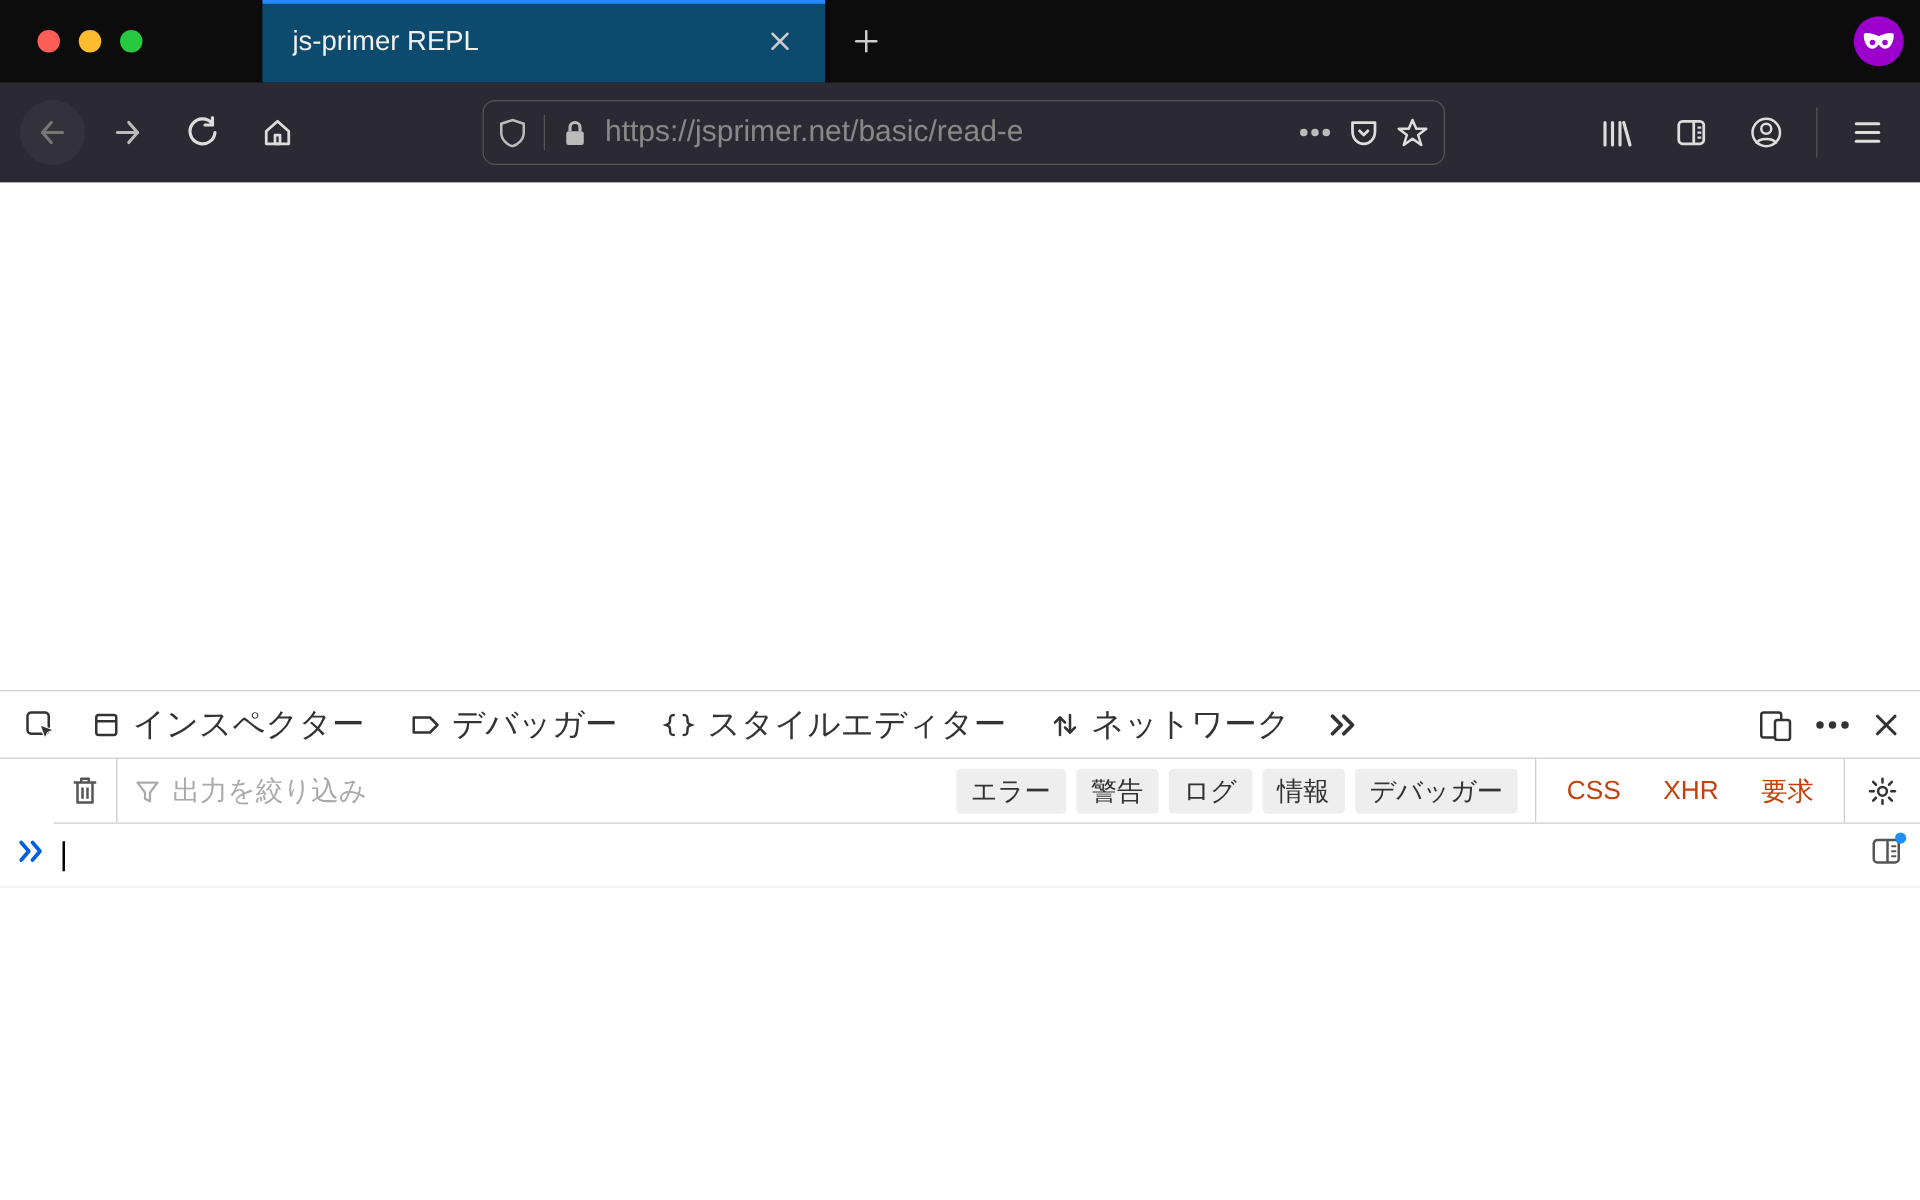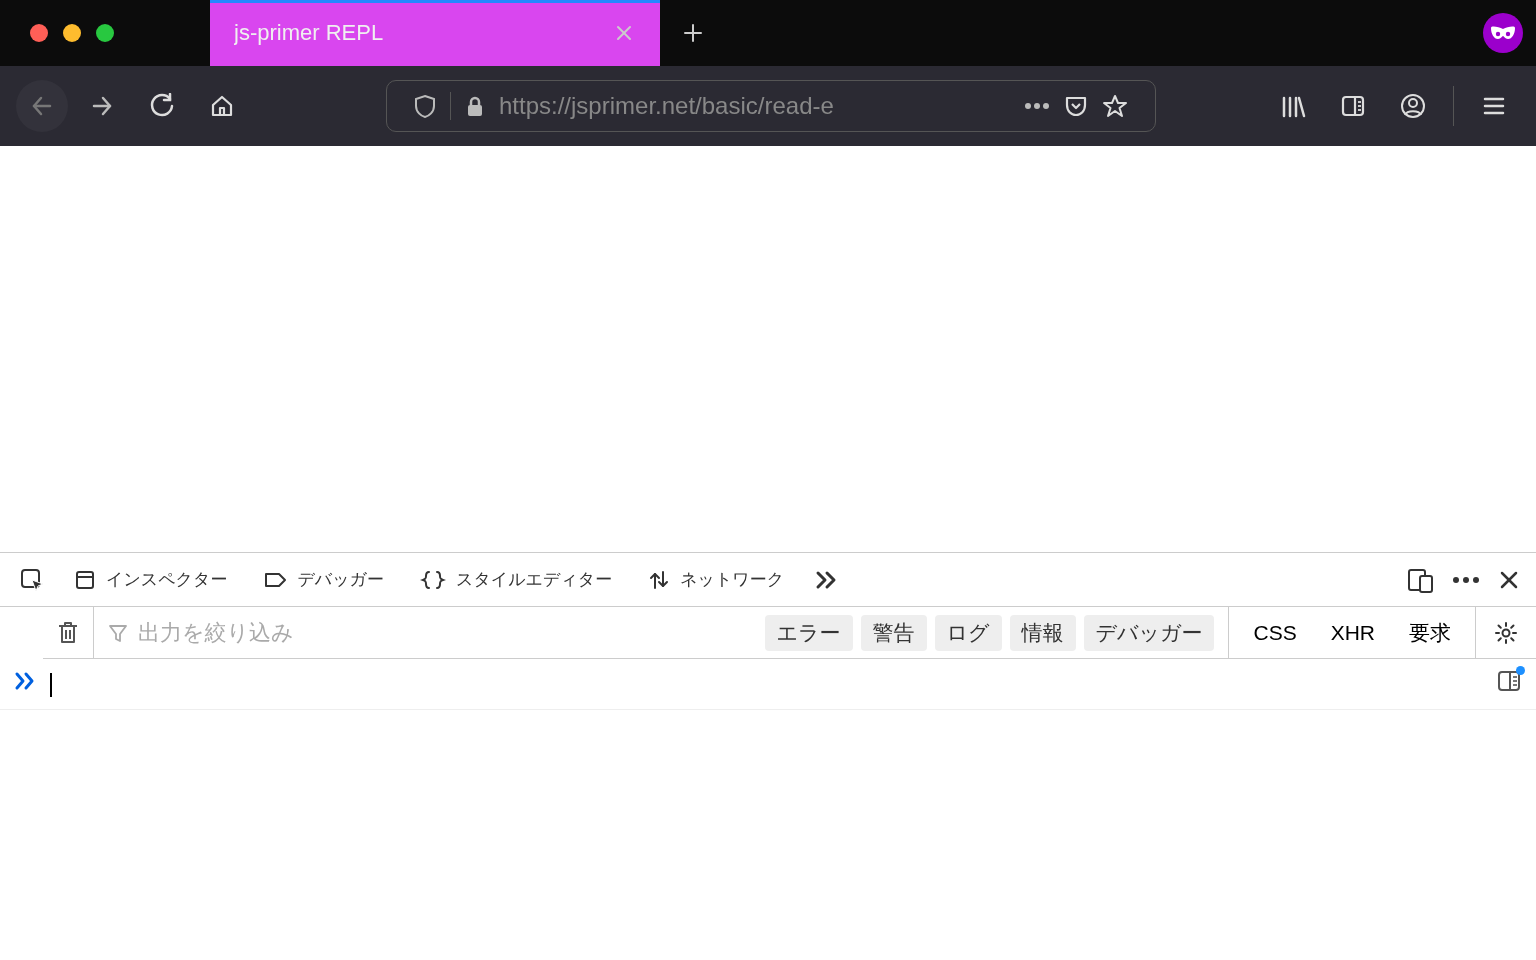--- a/index.html
+++ b/index.html
@@ -7,66 +7,66 @@
 
   
   .browser-chrome { background:#0c0c0c; color:#ddd; }
   .tab-strip { height:66px; display:flex; align-items:stretch; padding-left:0; }
   .traffic-lights { width:210px; display:flex; align-items:center; gap:15px; padding-left:30px; }
   .tl { width:18px; height:18px; border-radius:50%; }
   .tl.red    { background:#ff5f57; }
   .tl.yellow { background:#febc2e; }
   .tl.green  { background:#28c840; }
 
-  .tab { position:relative; width:450px; height:66px; background:#d946ef; display:flex; align-items:center; padding:0 24px; color:#f0f0f0; font-size:22px; }
+  .tab { position:relative; width:450px; height:66px; background:#0c4a6e; display:flex; align-items:center; padding:0 24px; color:#f0f0f0; font-size:22px; }
   .tab::before { content:""; position:absolute; top:0; left:0; right:0; height:3px; background:#2488ff; }
   .tab .title { flex:1; white-space:nowrap; overflow:hidden; }
   .tab .close { width:24px; height:24px; display:flex; align-items:center; justify-content:center; color:#ccc; }
   .new-tab { width:66px; display:flex; align-items:center; justify-content:center; color:#ccc; }
   .tab-strip .spacer { flex:1; }
   .incognito { width:66px; display:flex; align-items:center; justify-content:center; }
   .incognito .badge { width:40px; height:40px; border-radius:50%; background:#9b00cc; display:flex; align-items:center; justify-content:center; }
 
   .nav-bar { height:80px; background:#2b2a33; display:flex; align-items:center; padding:0 16px; gap:8px; }
   .nav-btn { width:52px; height:52px; display:flex; align-items:center; justify-content:center; border-radius:8px; color:#bbb; }
   .nav-btn.disabled { color:#666; background:rgba(255,255,255,0.04); border-radius:50%; }
   .nav-btn.circle { border-radius:50%; }
 
   .address-wrap { flex:0 0 770px; margin-left:130px; }
-  .address-bar { height:52px; border:1px solid #555; border-radius:10px; display:flex; align-items:center; padding:0 27px; gap:14px; color:#999; }
+  .address-bar { height:52px; border:1px solid #555; border-radius:10px; display:flex; align-items:center; padding:0 12px; gap:14px; color:#999; }
   .address-bar .sep { width:1px; height:28px; background:#555; }
   .url { flex:1; font-size:24px; white-space:nowrap; overflow:hidden; color:#888; }
   .nav-right { display:flex; align-items:center; gap:8px; margin-left:auto; }
   .nav-right .divider { width:1px; height:40px; background:#555; margin:0 6px; }
 
   
   .page-content { height:406px; background:#fff; }
 
   
   .devtools { border-top:1px solid #ccc; background:#fff; color:#222; height:calc(960px - 66px - 80px - 406px); display:flex; flex-direction:column; }
 
   .dt-tabs { height:54px; border-bottom:1px solid #ccc; display:flex; align-items:stretch; padding:0 8px; }
-  .dt-tab { display:flex; align-items:center; gap:10px; padding:0 18px; font-size:17px; color:#333; position:relative; }
+  .dt-tab { display:flex; align-items:center; gap:10px; padding:0 18px; font-size:26px; color:#333; position:relative; }
   .dt-tab.active { color:#0060df; }
   .dt-tab.active::before { content:""; position:absolute; top:-1px; left:0; right:0; height:3px; background:#0060df; }
   .dt-tab .ic { display:flex; align-items:center; justify-content:center; }
   .dt-icononly { width:48px; display:flex; align-items:center; justify-content:center; }
   .dt-tabs .flex { flex:1; }
   .dt-right { display:flex; align-items:center; gap:18px; padding-right:8px; }
 
   .dt-filter { height:52px; border-bottom:1px solid #ccc; display:flex; align-items:center; padding:0 14px; gap:14px;margin-left:43px; }
   .dt-filter .trash { color:#555; }
   .dt-filter .vline { width:1px; height:100%; background:#ccc; }
   .filter-input-wrap { display:flex; align-items:center; gap:10px; flex:1; color:#999; font-size:22px; }
   .filter-input { border:none; outline:none; font-size:22px; color:#333; width:300px; }
   .filter-input::placeholder { color:#aaa; }
 
   .dt-filter .toggles { display:flex; align-items:center; gap:8px; }
   .pill { background:#eee; border-radius:4px; padding:4px 12px; font-size:21px; color:#333; }
-  .txtbtn { padding:4px 10px; font-size:21px; color:#000000; }
+  .txtbtn { padding:4px 10px; font-size:21px; color:#c2410c; }
   .dt-filter .gear { color:#333; padding:0 4px; }
 
   .dt-input { display:flex; align-items:flex-start; padding:12px 14px; gap:12px; position:relative; border-bottom:1px solid #eee; }
   .prompt { color:#0060df; font-weight:bold; }
   .caret-line { font-size:22px; color:#000; position:relative; }
   .caret-line::after { content:""; display:inline-block; width:2px; height:24px; background:#000; vertical-align:middle; margin-left:2px; animation:blink 1s step-end infinite; }
   @keyframes blink { 50% { opacity:0; } }
   .split-icon { position:absolute; right:14px; top:10px; color:#555; }
   .split-icon .dot { position:absolute; top:-3px; right:-3px; width:9px; height:9px; border-radius:50%; background:#1e90ff; }
 

